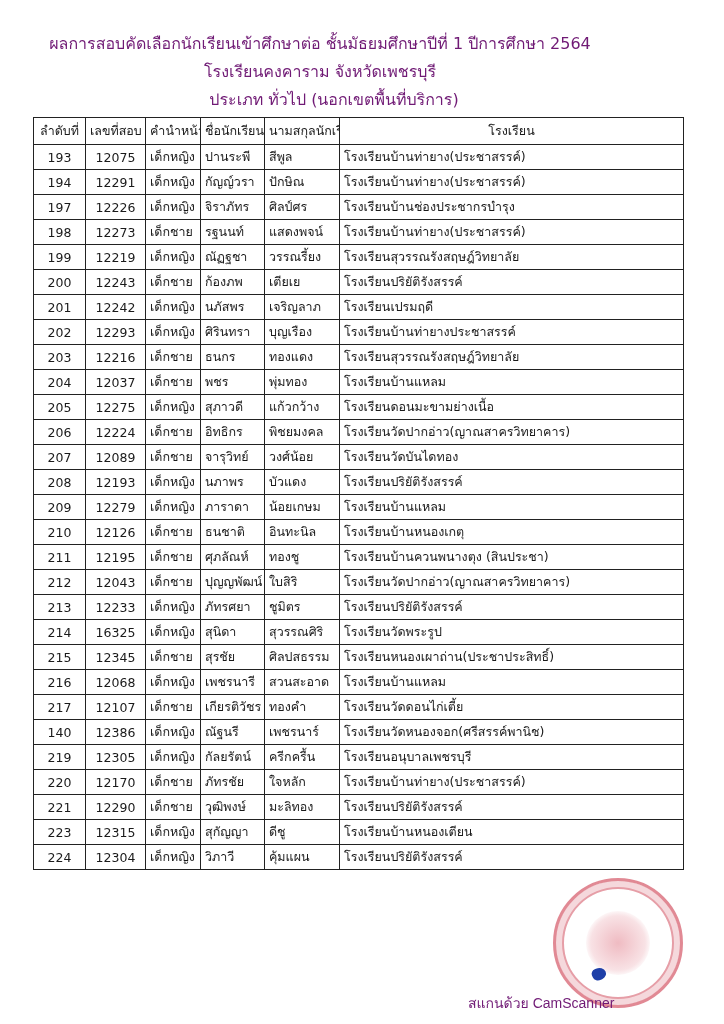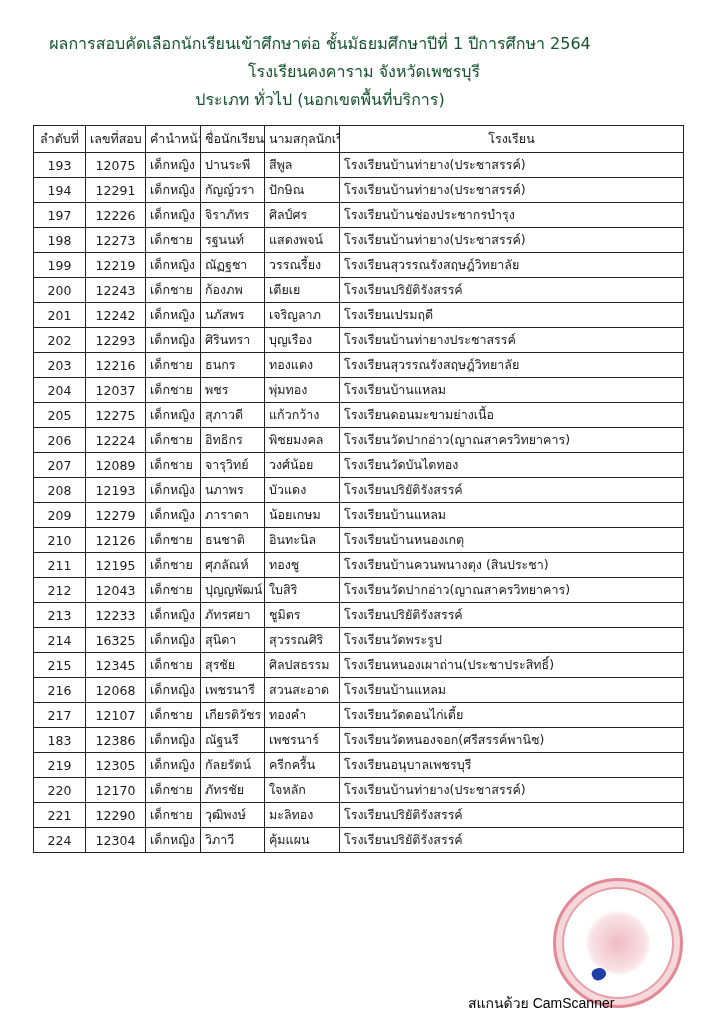--- a/index.html
+++ b/index.html
@@ -5,27 +5,27 @@
   html, body { margin: 0; padding: 0; }
   body {
     width: 724px; height: 1024px; overflow: hidden;
     background: #ffffff;
     font-family: "DejaVu Sans", "Liberation Sans", sans-serif;
     color: #1a1a1a;
     position: relative;
   }
   .title {
     position: absolute; left: 0; width: 640px; text-align: center;
-    font-size: 16px; line-height: 20px; color: #14532d;
+    font-size: 16px; line-height: 20px; color: #701a75;
   }
   #t1 { top: 34px; }
-  #t2 { top: 62px; padding-left: 44px; }
-  #t3 { top: 90px; }
+  #t2 { top: 62px; }
+  #t3 { top: 90px; margin-left: 14px; }
   table {
-    position: absolute; left: 33px; top: 125px;
+    position: absolute; left: 33px; top: 117px;
     width: 651px;
     border-collapse: collapse;
     table-layout: fixed;
     font-size: 12.5px;
   }
   th, td {
     border: 1.3px solid #222;
     height: 24px; padding: 0 4px;
     white-space: nowrap; overflow: hidden;
     font-weight: normal;
@@ -52,21 +52,21 @@
     background: radial-gradient(circle, rgba(210,60,80,0.35) 0%, rgba(210,60,80,0.15) 60%, rgba(255,255,255,0) 75%);
   }
   .sig {
     position: absolute; left: 592px; top: 968px;
     width: 14px; height: 12px;
     background: #1e3fa8; border-radius: 40% 60% 50% 50%;
     transform: rotate(-25deg);
   }
   .footer {
     position: absolute; left: 468px; top: 992px;
-    font-size: 14px; color: #000000;
+    font-size: 14px; color: #701a75;
     font-family: "Liberation Sans", sans-serif;
   }
 </style>
 </head>
 <body>
 
 <div id="t1" class="title">ผลการสอบคัดเลือกนักเรียนเข้าศึกษาต่อ ชั้นมัธยมศึกษาปีที่ 1 ปีการศึกษา 2564</div>
 <div id="t2" class="title">โรงเรียนคงคาราม จังหวัดเพชรบุรี</div>
 <div id="t3" class="title">ประเภท ทั่วไป (นอกเขตพื้นที่บริการ)</div>
 
@@ -268,21 +268,21 @@
       </tr>
       <tr>
         <td class="c">217</td>
         <td class="c">12107</td>
         <td class="l">เด็กชาย</td>
         <td class="l">เกียรติวัชร</td>
         <td class="l">ทองคำ</td>
         <td class="l">โรงเรียนวัดดอนไก่เตี้ย</td>
       </tr>
       <tr>
-        <td class="c">183</td>
+        <td class="c">140</td>
         <td class="c">12386</td>
         <td class="l">เด็กหญิง</td>
         <td class="l">ณัฐนรี</td>
         <td class="l">เพชรนาร์</td>
         <td class="l">โรงเรียนวัดหนองจอก(ศรีสรรค์พานิช)</td>
       </tr>
       <tr>
         <td class="c">219</td>
         <td class="c">12305</td>
         <td class="l">เด็กหญิง</td>
@@ -298,20 +298,28 @@
         <td class="l">ใจหลัก</td>
         <td class="l">โรงเรียนบ้านท่ายาง(ประชาสรรค์)</td>
       </tr>
       <tr>
         <td class="c">221</td>
         <td class="c">12290</td>
         <td class="l">เด็กชาย</td>
         <td class="l">วุฒิพงษ์</td>
         <td class="l">มะลิทอง</td>
         <td class="l">โรงเรียนปริยัติรังสรรค์</td>
+      </tr>
+      <tr>
+        <td class="c">223</td>
+        <td class="c">12315</td>
+        <td class="l">เด็กหญิง</td>
+        <td class="l">สุกัญญา</td>
+        <td class="l">ดีชู</td>
+        <td class="l">โรงเรียนบ้านหนองเตียน</td>
       </tr>
       <tr>
         <td class="c">224</td>
         <td class="c">12304</td>
         <td class="l">เด็กหญิง</td>
         <td class="l">วิภาวี</td>
         <td class="l">คุ้มแผน</td>
         <td class="l">โรงเรียนปริยัติรังสรรค์</td>
       </tr>
     </tbody>

